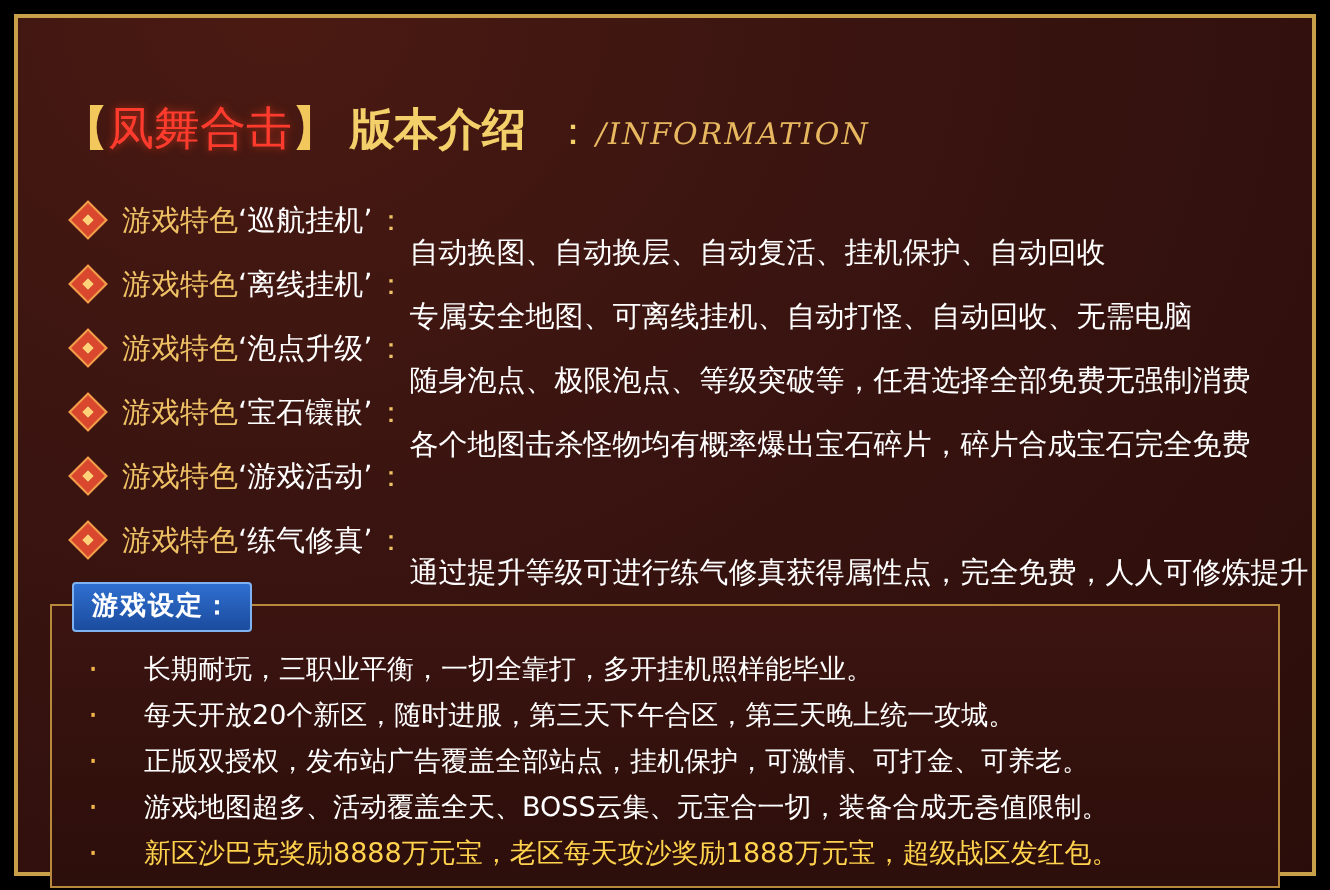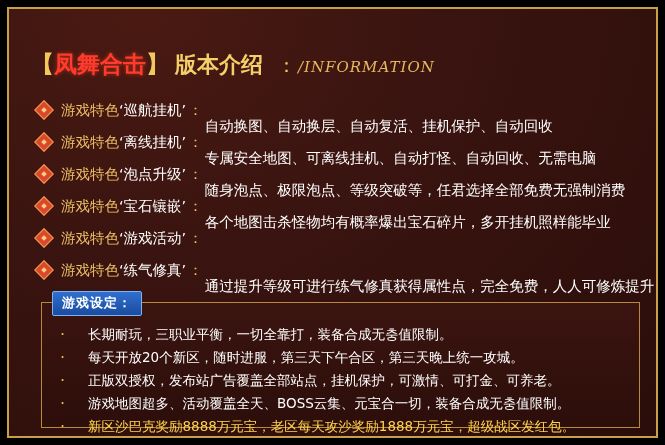--- a/index.html
+++ b/index.html
@@ -41,21 +41,21 @@
   }
   .h-bracket {
     color: #f2c75c;
     font-size: 23px;
     font-weight: bold;
     letter-spacing: 0px;
   }
   .h-brand {
     color: #ff3b2e;
     font-size: 23px;
-    font-weight: bold;
+    font-weight: normal;
     text-shadow: 0 0 4px rgba(255,60,30,0.6);
   }
   .h-title {
     color: #f4d06a;
     font-size: 22px;
     font-weight: bold;
     margin-left: 6px;
     margin-top: 27px;
   }
   .h-sep {
@@ -119,25 +119,25 @@
     margin: 0 2px;
   }
   .f-desc {
     color: #ffffff;
     font-size: 14.5px;
     margin-top: 32px;
   }
   
   .settings {
     position: relative;
-    margin: 16px 4px 0 20px;
+    margin: 16px 4px 0 4px;
     border: 1px solid #b8893c;
     background: linear-gradient(180deg, #3b1410 0%, #2c0e0a 100%);
     padding: 20px 10px 8px 14px;
-    height: 126px;
+    height: 142px;
     box-sizing: border-box;
   }
   .settings-tag {
     position: absolute;
     top: -12px;
     left: 10px;
     background: linear-gradient(180deg, #2f6fd0 0%, #1b4c9e 100%);
     border: 1px solid #7fb2f0;
     border-radius: 2px;
     color: #ffffff;
@@ -208,21 +208,21 @@
         <span class="f-name">‘泡点升级’</span>
         <span class="f-colon">：</span>
         <span class="f-desc">随身泡点、极限泡点、等级突破等，任君选择全部免费无强制消费</span>
       </div>
 
       <div class="frow">
         <span class="diamond"></span>
         <span class="f-label">游戏特色</span>
         <span class="f-name">‘宝石镶嵌’</span>
         <span class="f-colon">：</span>
-        <span class="f-desc">各个地图击杀怪物均有概率爆出宝石碎片，多开挂机照样能毕业</span>
+        <span class="f-desc">各个地图击杀怪物均有概率爆出宝石碎片，碎片合成宝石完全免费</span>
       </div>
 
       <div class="frow">
         <span class="diamond"></span>
         <span class="f-label">游戏特色</span>
         <span class="f-name">‘游戏活动’</span>
         <span class="f-colon">：</span>
       </div>
 
       <div class="frow">
@@ -233,21 +233,21 @@
         <span class="f-desc">通过提升等级可进行练气修真获得属性点，完全免费，人人可修炼提升</span>
       </div>
 
     </div>
 
     <div class="settings">
       <div class="settings-tag">游戏设定：</div>
 
       <div class="srow">
         <span class="bullet">·</span>
-        <span class="s-text">长期耐玩，三职业平衡，一切全靠打，装备合成无충值限制。</span>
+        <span class="s-text">长期耐玩，三职业平衡，一切全靠打，多开挂机照样能毕业。</span>
       </div>
       <div class="srow">
         <span class="bullet">·</span>
         <span class="s-text">每天开放20个新区，随时进服，第三天下午合区，第三天晚上统一攻城。</span>
       </div>
       <div class="srow">
         <span class="bullet">·</span>
         <span class="s-text">正版双授权，发布站广告覆盖全部站点，挂机保护，可激情、可打金、可养老。</span>
       </div>
       <div class="srow">

